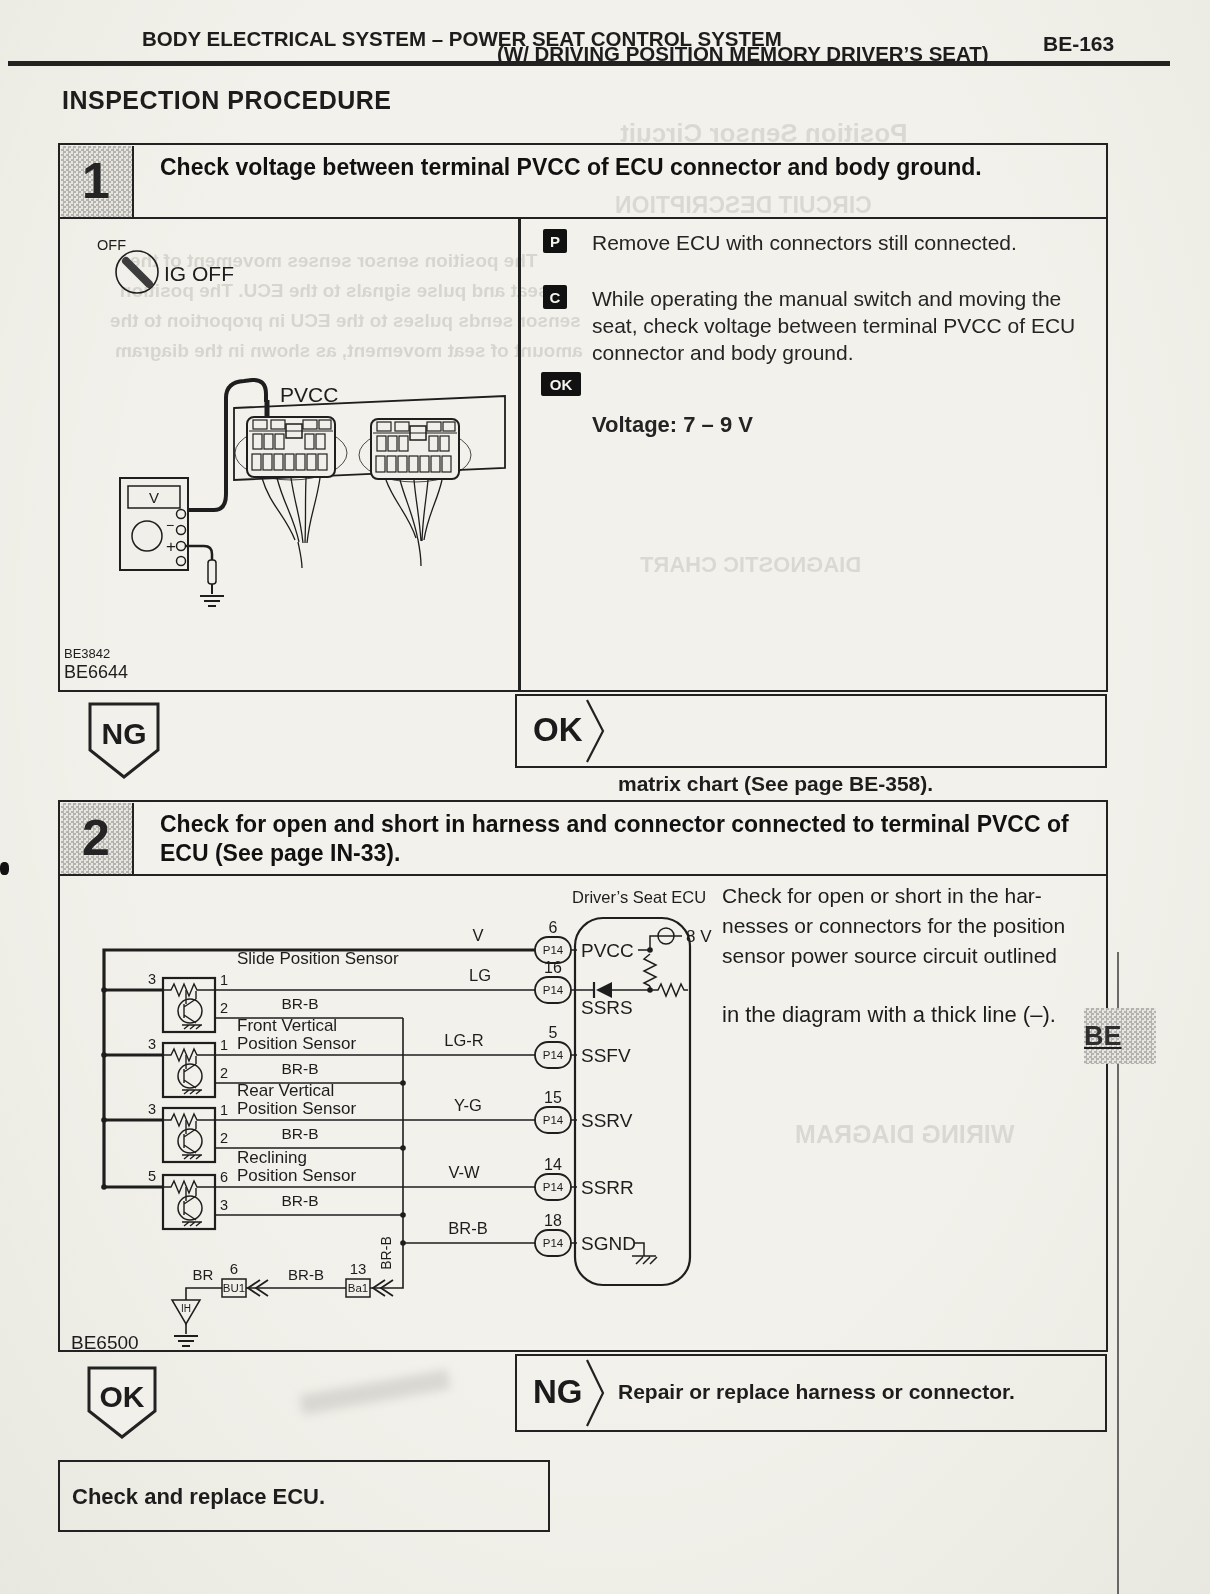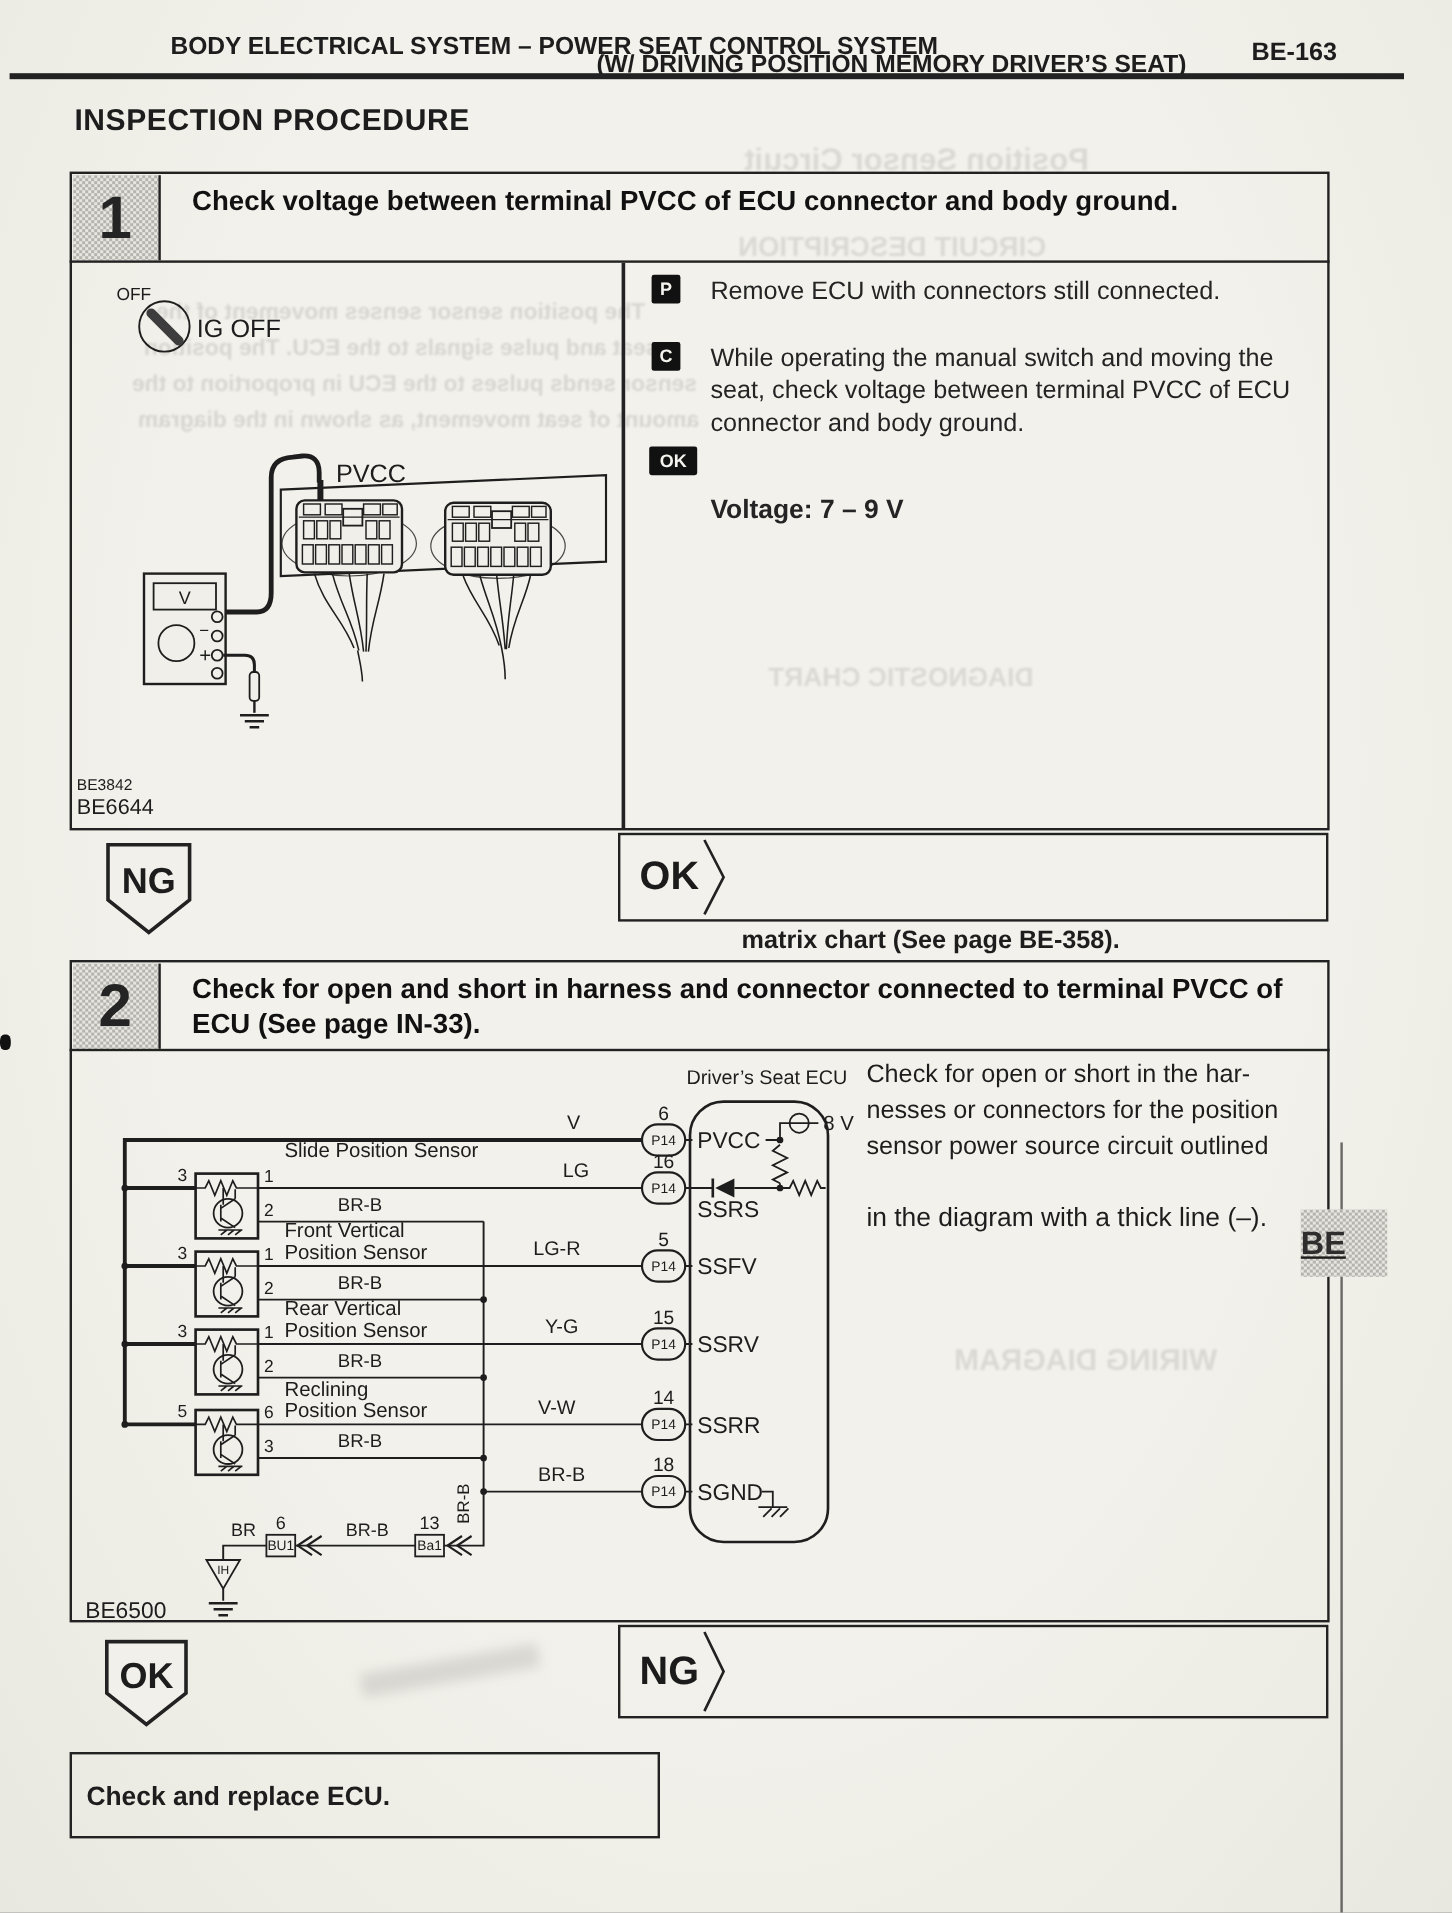--- a/index.html
+++ b/index.html
@@ -325,20 +325,21 @@
   <svg class="abs" style="left:87px;top:1366px;" width="70" height="74" viewBox="0 0 70 74">
     <polygon points="2,2 68,2 68,45 35,71 2,45" fill="#f1f0ea" stroke="#222" stroke-width="3"></polygon>
     <text x="35" y="41" font-size="30" font-weight="bold" text-anchor="middle">OK</text>
   </svg>
 
   <div class="box" style="left:515px;top:1354px;width:592px;height:78px;"></div>
   <div class="abs calloutlabel" style="left:533px;top:1373px;">NG</div>
   <svg class="abs" style="left:585px;top:1358px;" width="26" height="70" viewBox="0 0 26 70">
     <polyline points="2,2 18,35 2,68" fill="none" stroke="#222" stroke-width="2.2"></polyline>
   </svg>
+  <div class="abs b" style="left:618px;top:1380px;font-size:21px;">Repair or replace harness or connector.</div>
 
   <div class="box" style="left:58px;top:1460px;width:492px;height:72px;"></div>
   <div class="abs b" style="left:72px;top:1484px;font-size:22px;">Check and replace ECU.</div>
 
   <div class="vline" style="left:1117px;top:952px;width:2px;height:642px;opacity:.65;"></div>
   <div class="abs checker" style="left:1084px;top:1008px;width:72px;height:56px;display:flex;align-items:center;justify-content:flex-start;text-decoration:underline;">
     <span class="b" style="font-size:27px;color:#2e2e2e;">BE</span>
   </div>
   <div class="abs" style="left:0;top:862px;width:9px;height:13px;background:#111;border-radius:40%;"></div>
 

